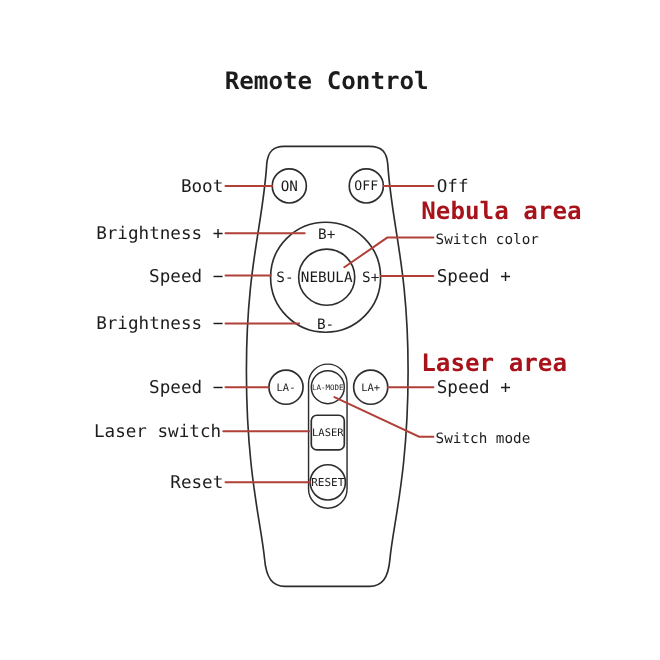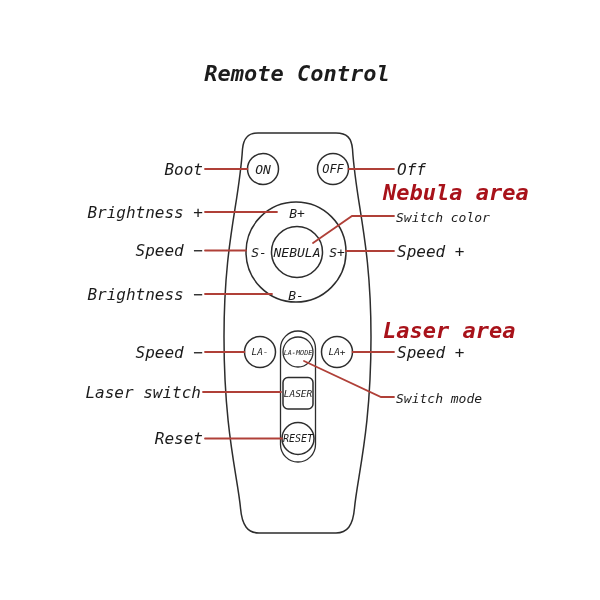--- a/index.html
+++ b/index.html
@@ -1,16 +1,16 @@
 <!DOCTYPE html>
 <html><head>
 <meta charset="utf-8">
 <style>
   html,body{margin:0;padding:0;background:#ffffff;}
-  .stage{position:relative;width:600px;height:600px;background:#ffffff;overflow:hidden;font-style:italic;}
+  .stage{position:relative;width:600px;height:600px;background:#ffffff;overflow:hidden;}
   svg{display:block;}
   text{font-family:"DejaVu Sans Mono","Liberation Mono",monospace;}
   .t-title{font-size:22px;font-weight:bold;fill:#1c1c1c;}
   .t-label{font-size:16px;fill:#1c1c1c;}
   .t-small{font-size:13px;fill:#1c1c1c;}
   .t-area{font-size:22px;font-weight:bold;}
   .t-btn{fill:#1c1c1c;}
 </style>
 </head>
 <body>

